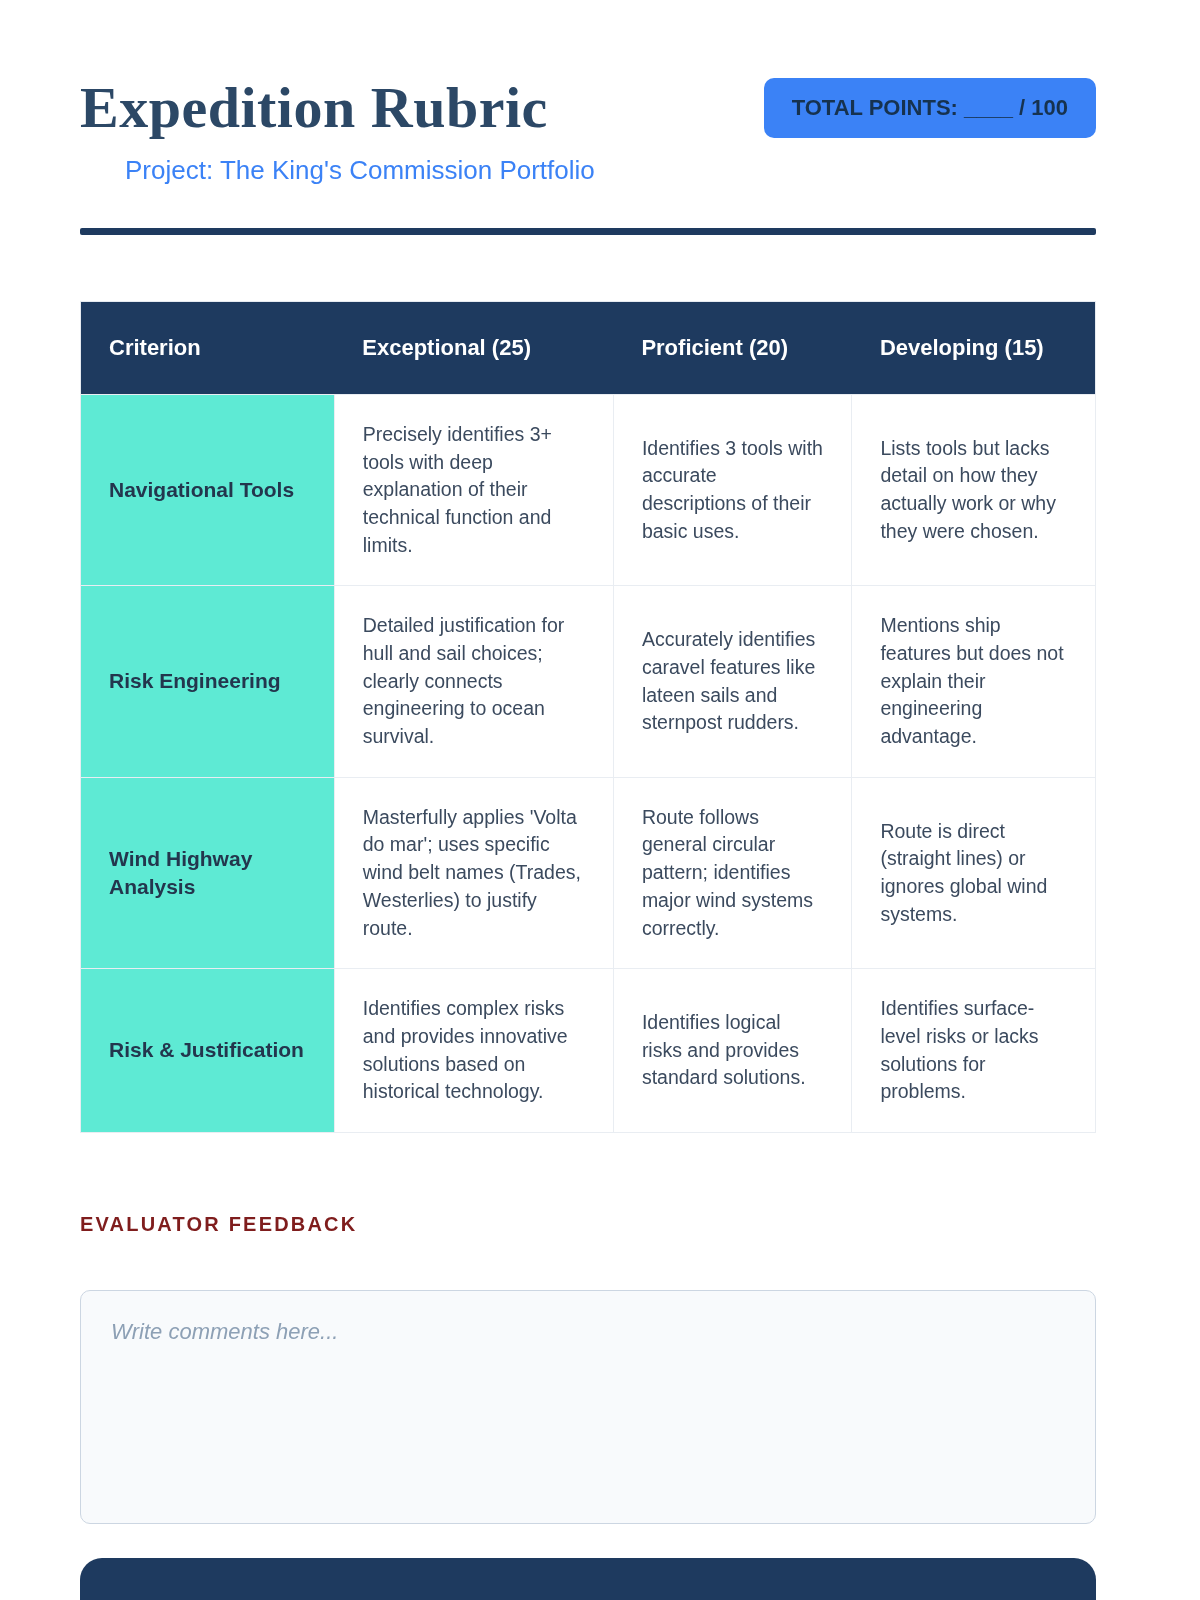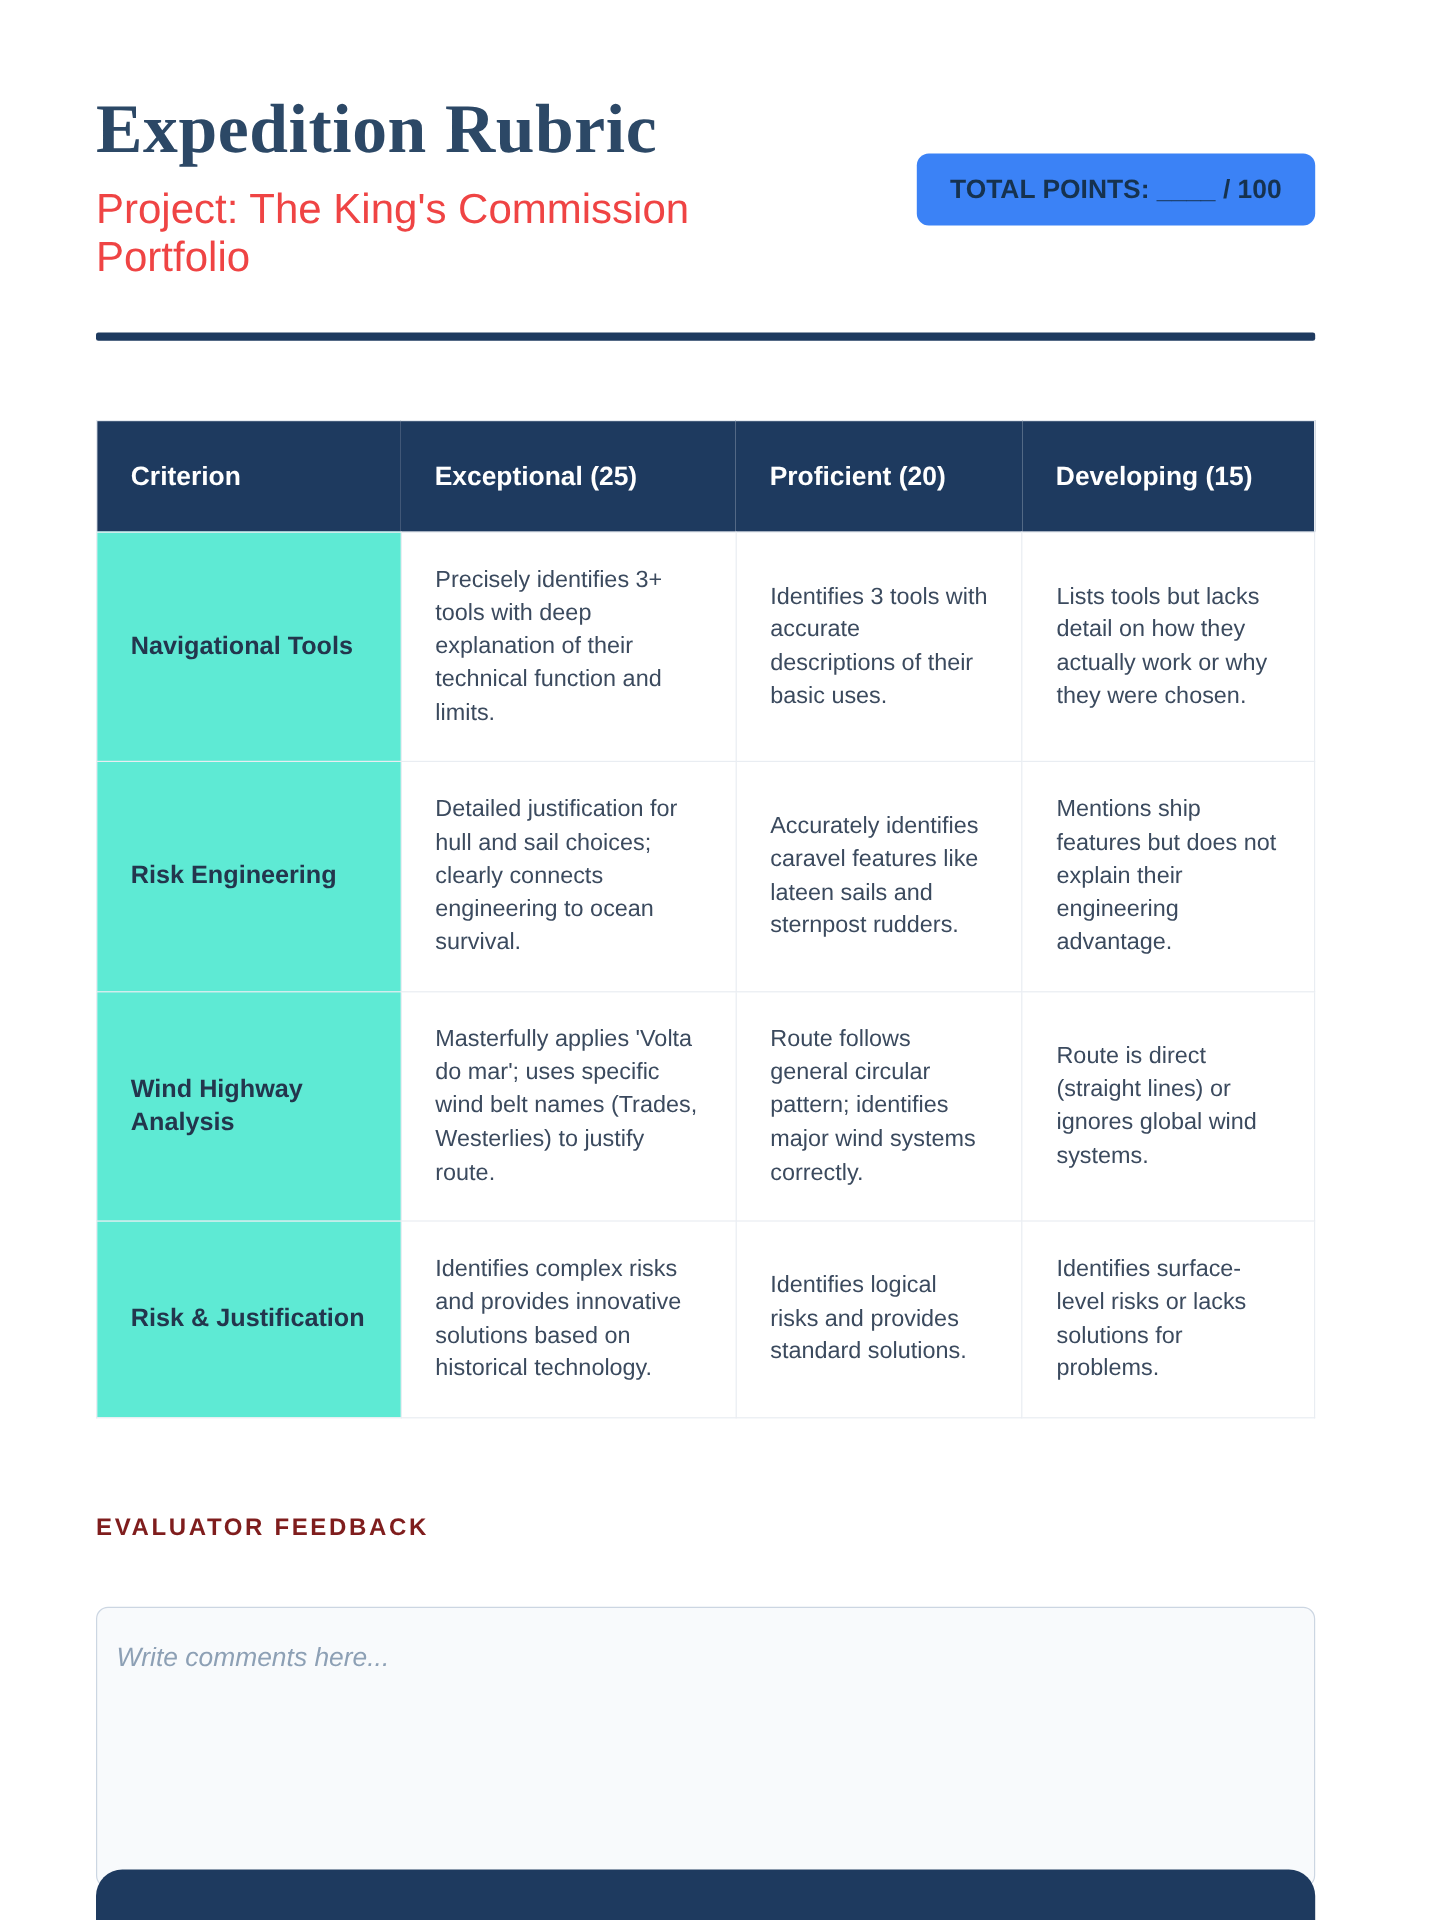--- a/index.html
+++ b/index.html
@@ -17,38 +17,39 @@
   }
 
   .page {
     padding: 78px 104px 0 80px;
   }
 
   
   .header-row {
     display: flex;
     justify-content: space-between;
-    align-items: center;
+    align-items: flex-start;
   }
 
   .title-block { max-width: 620px; }
 
   .doc-title {
     font-family: "Liberation Serif", serif;
     font-weight: 700;
     font-size: 58px;
     line-height: 1.05;
     color: #2c4866;
     letter-spacing: 0.5px;
   }
 
   .doc-subtitle {
     margin-top: 16px;
-    font-size: 35px;
-    color: #ef4444;
+    font-size: 26px;
+    color: #3b82f6;
+    margin-left: 45px;
   }
 
   .points-box {
     background: #3b82f6;
     border-radius: 10px;
     padding: 17px 28px;
     font-size: 22px;
     font-weight: 700;
     color: #16324f;
     white-space: nowrap;
@@ -109,21 +110,21 @@
   }
 
   .feedback-area {
     display: block;
     margin-top: 54px;
     width: 100%;
     height: 234px;
     background: #f8fafc;
     border: 1px solid #ccd6e2;
     border-radius: 10px;
-    padding: 28px 16px;
+    padding: 28px 30px;
     font-family: "Liberation Sans", sans-serif;
     font-size: 22px;
     color: #33445a;
     resize: none;
     outline: none;
   }
 
   .feedback-area::placeholder {
     color: #8da0b5;
     font-style: italic;

